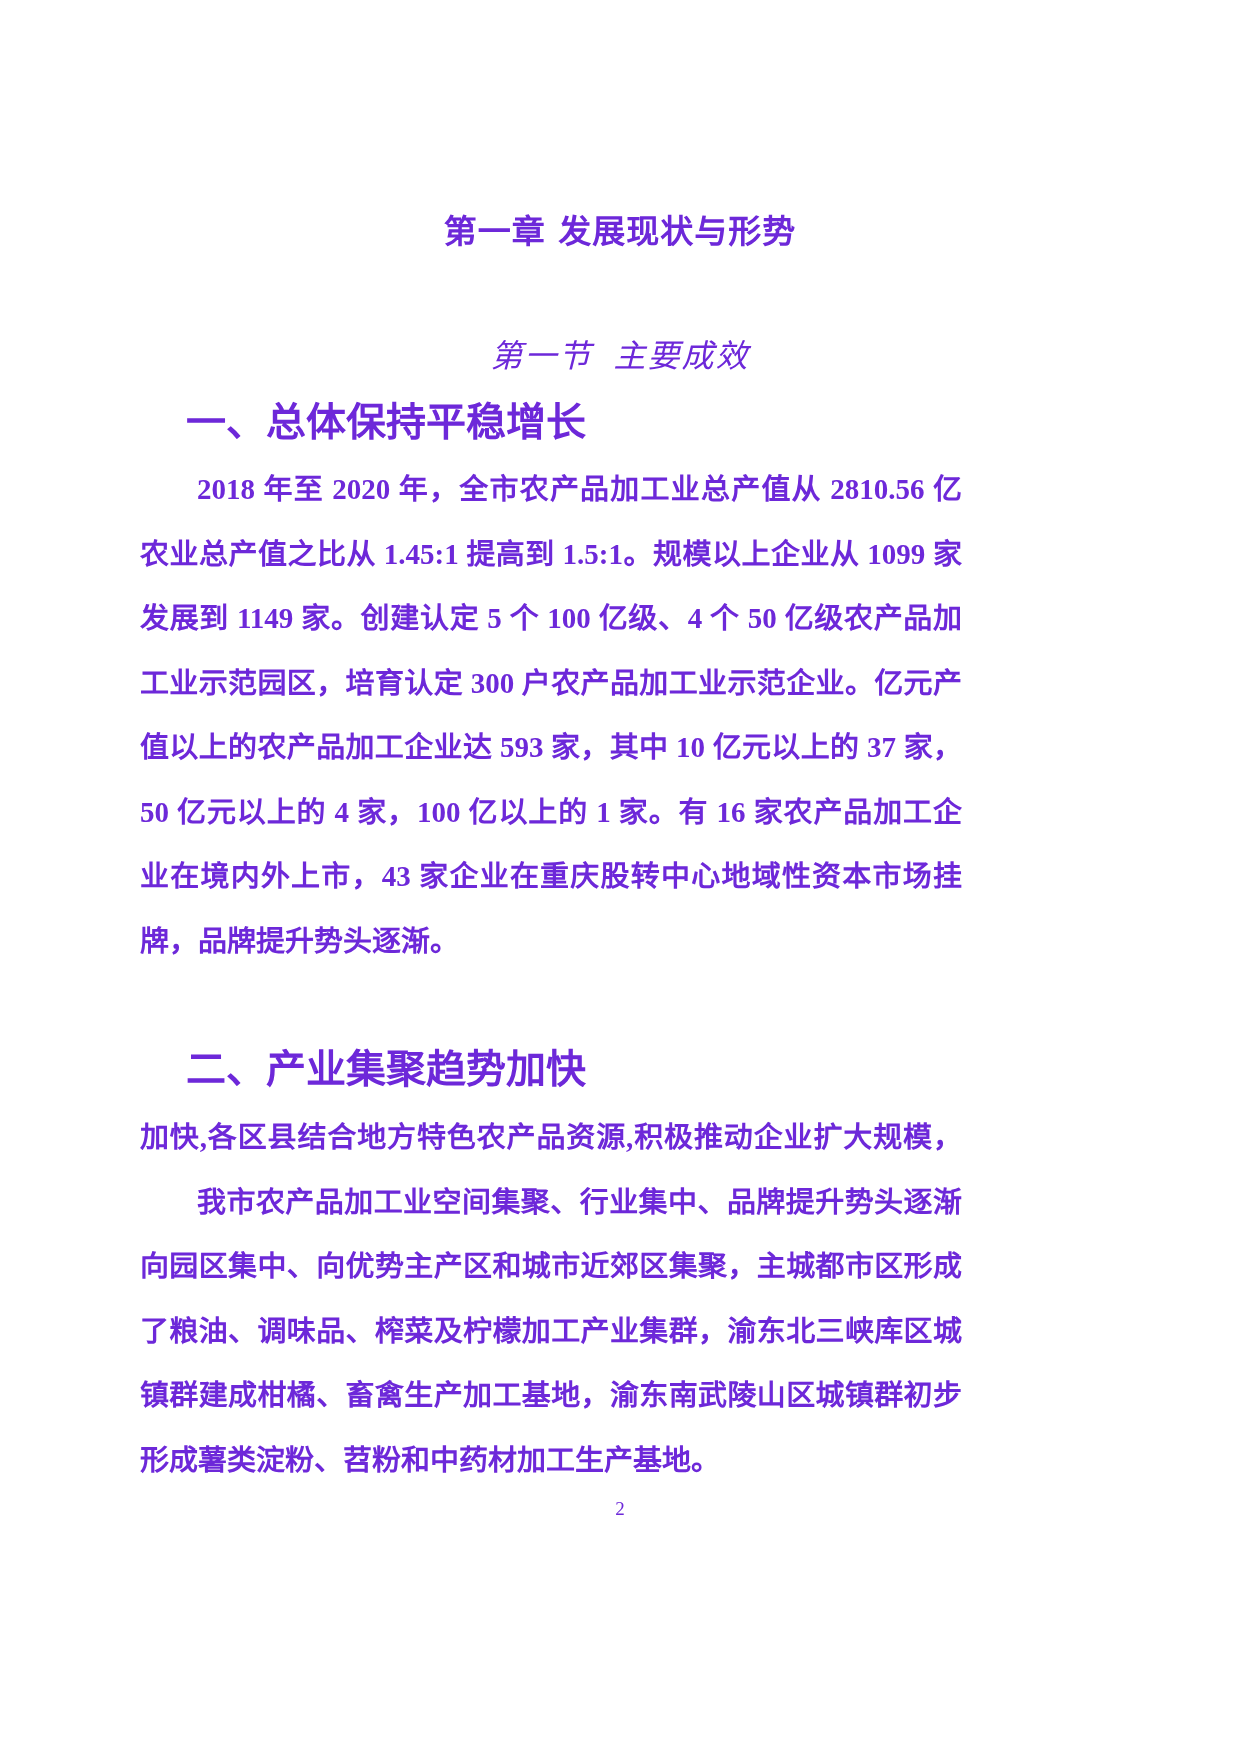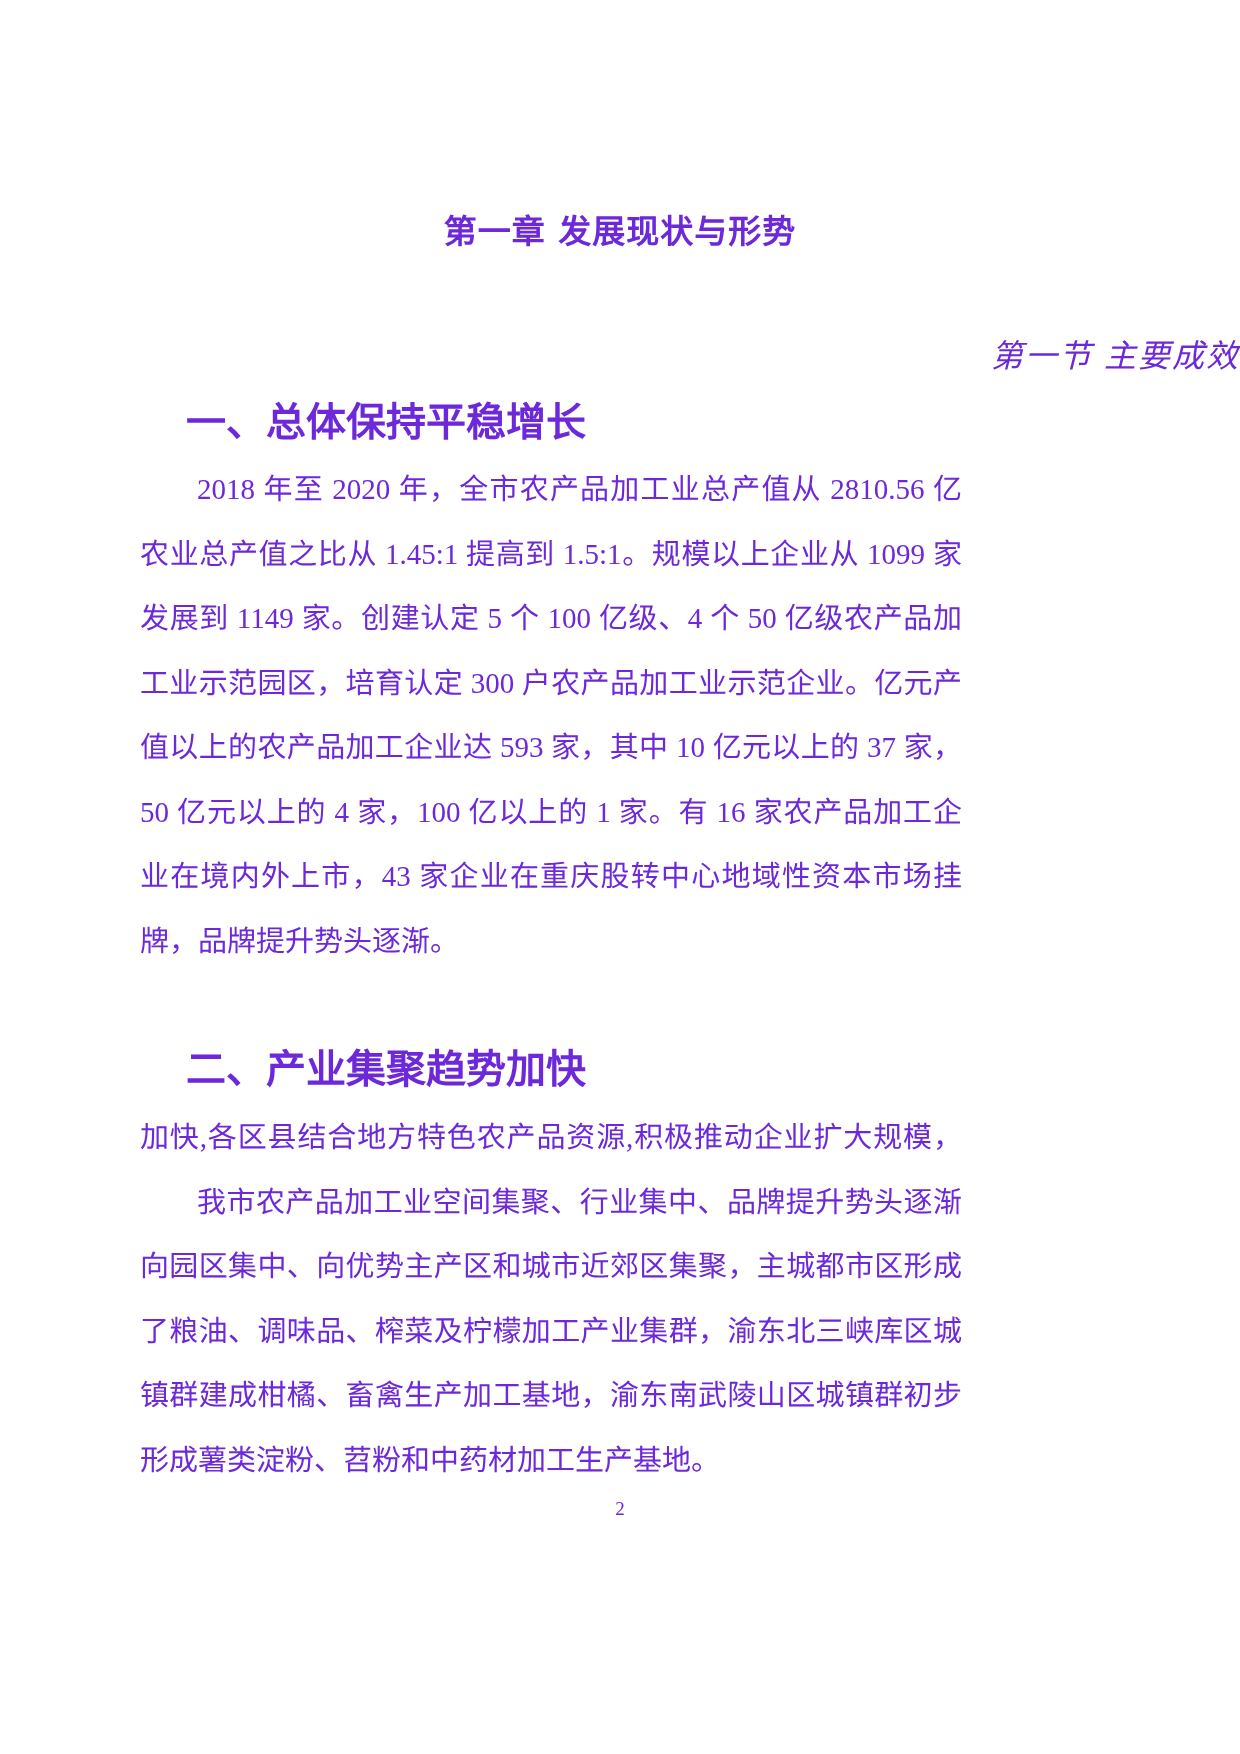--- a/index.html
+++ b/index.html
@@ -25,30 +25,31 @@
     font-family: "DejaVu Sans", "Liberation Sans", sans-serif;
     font-weight: 700;
     font-size: 33px;
     letter-spacing: 1px;
   }
   .section-title {
     position: absolute;
     top: 330px;
     left: 0;
     width: 100%;
-    text-align: right;
-    font-family: Liberation Sans, sans-serif;
+    text-align: center;
+    font-family: Liberation Mono, monospace;
     font-style: italic;
     font-size: 32px;
     letter-spacing: 2px;
   }
   .content-col {
     position: absolute;
     left: 140px;
     width: 822px;
+    font-weight: bold;
   }
   .sub-heading {
     font-family: "DejaVu Sans", "Liberation Sans", sans-serif;
     font-weight: 700;
     font-size: 40px;
     line-height: 36px;
     padding-left: 46px;
     white-space: nowrap;
   }
   #heading-1 { top: 404px; }

